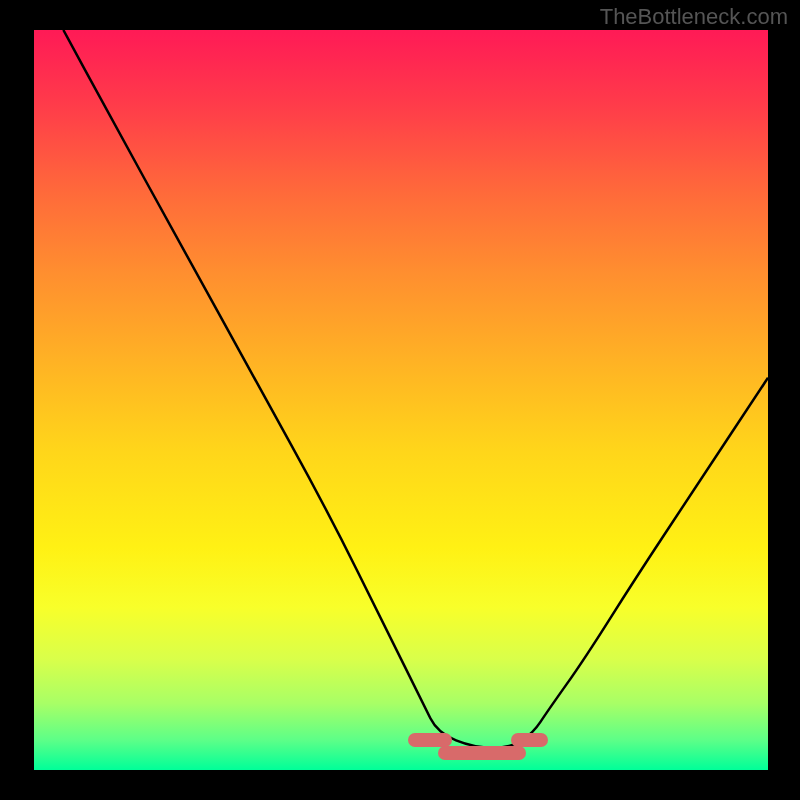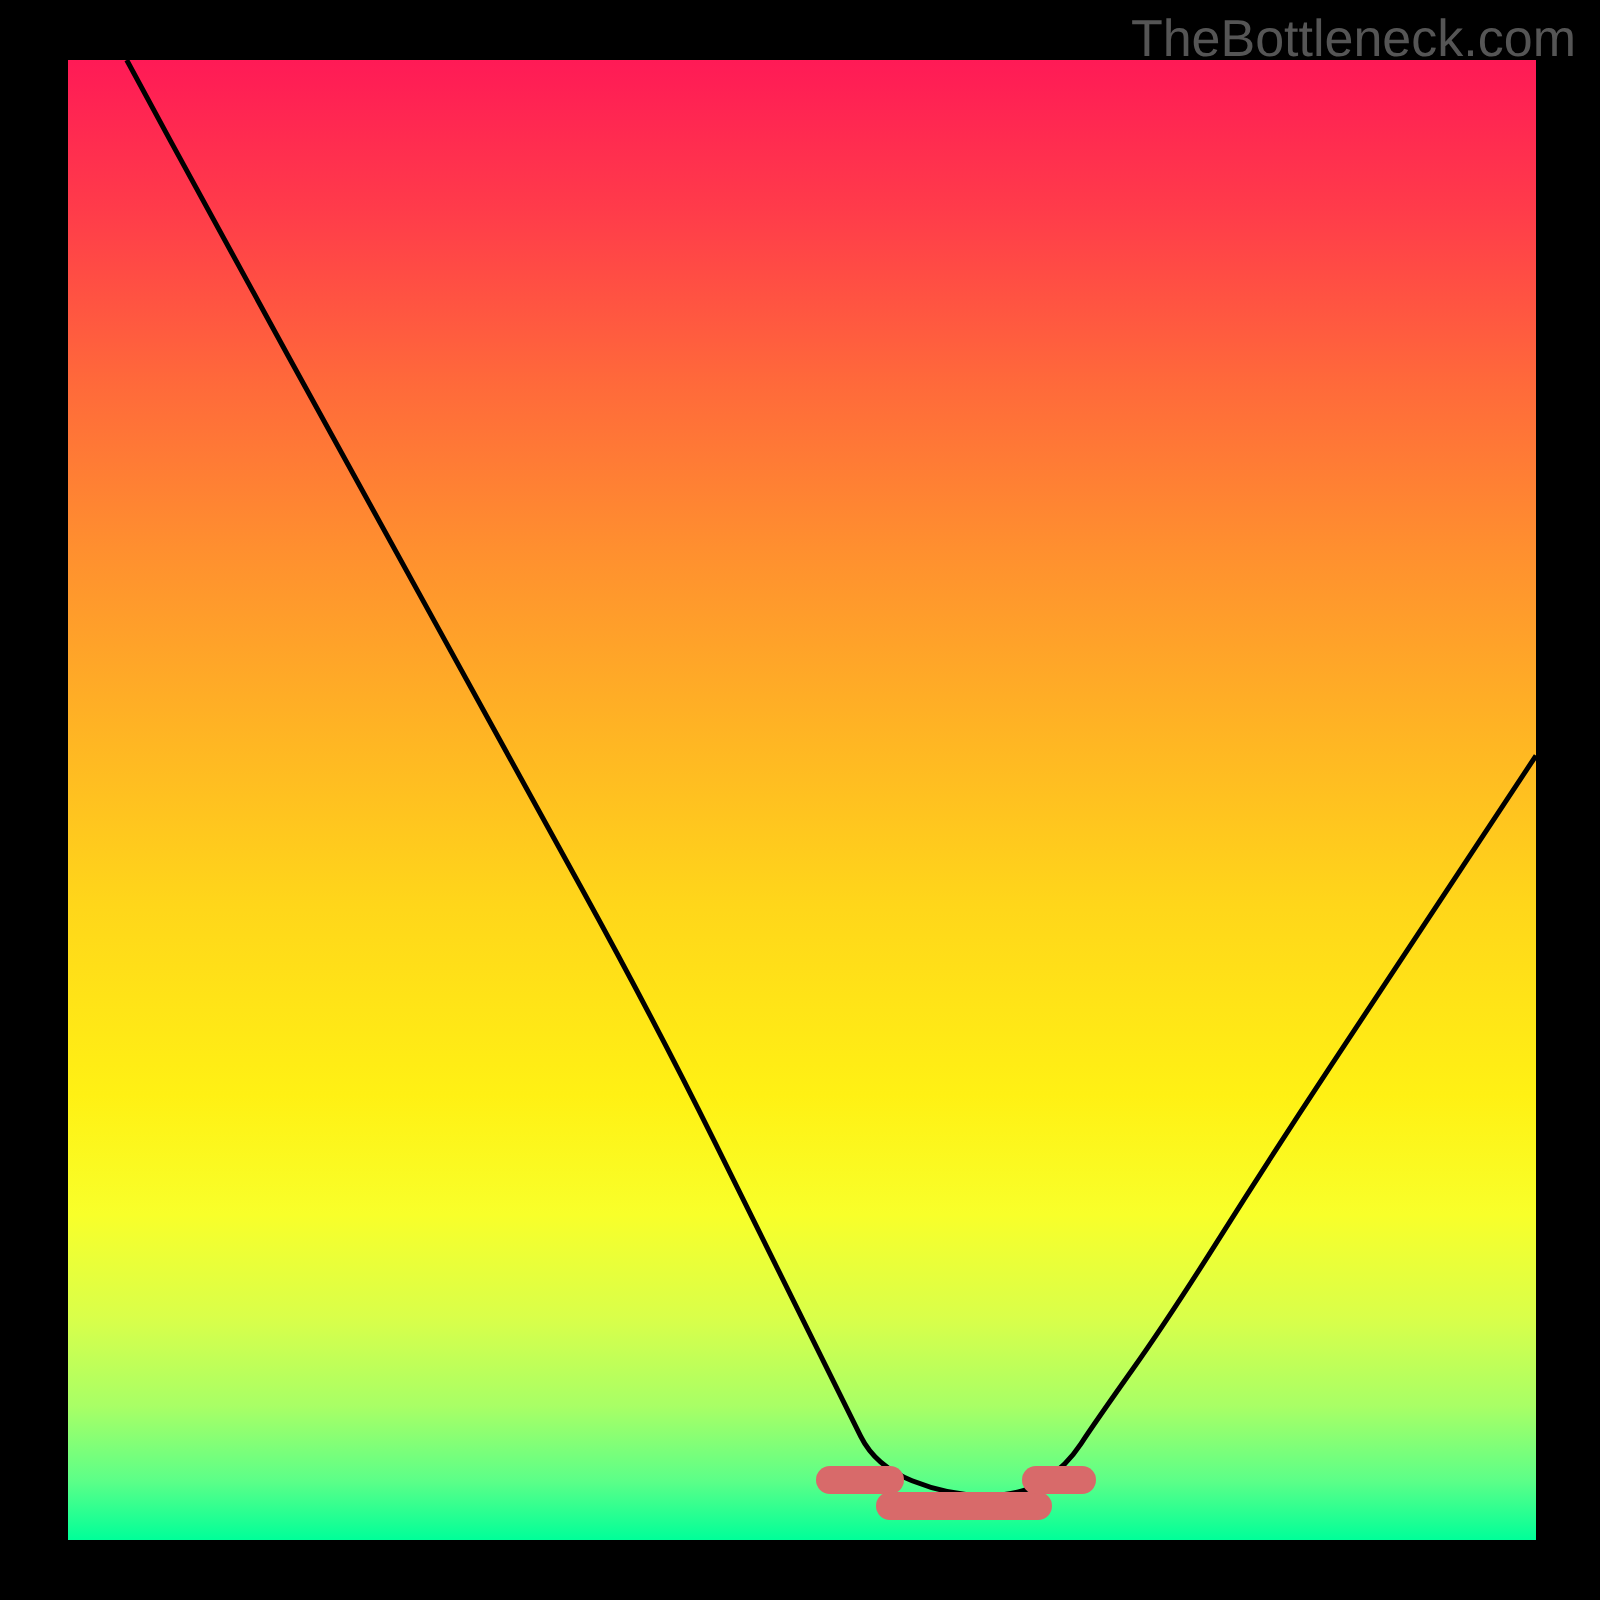--- a/index.html
+++ b/index.html
@@ -9,21 +9,21 @@
     height: 800px;
     background: #000;
     position: relative;
     font-family: Arial, sans-serif;
   }
   .watermark {
     position: absolute;
     top: 4px;
     right: 12px;
     color: #555;
-    font-size: 26px;
+    font-size: 22px;
     font-weight: 500;
     z-index: 10;
   }
   .plot-area {
     position: absolute;
     left: 34px;
     top: 30px;
     width: 734px;
     height: 740px;
     overflow: hidden;

